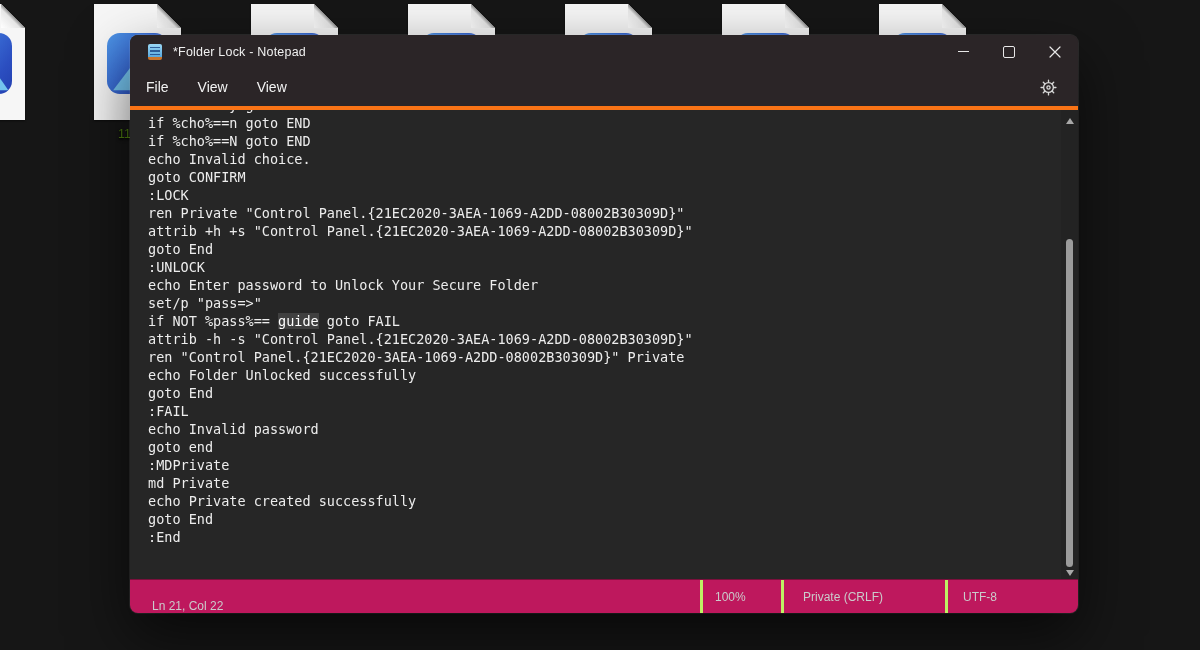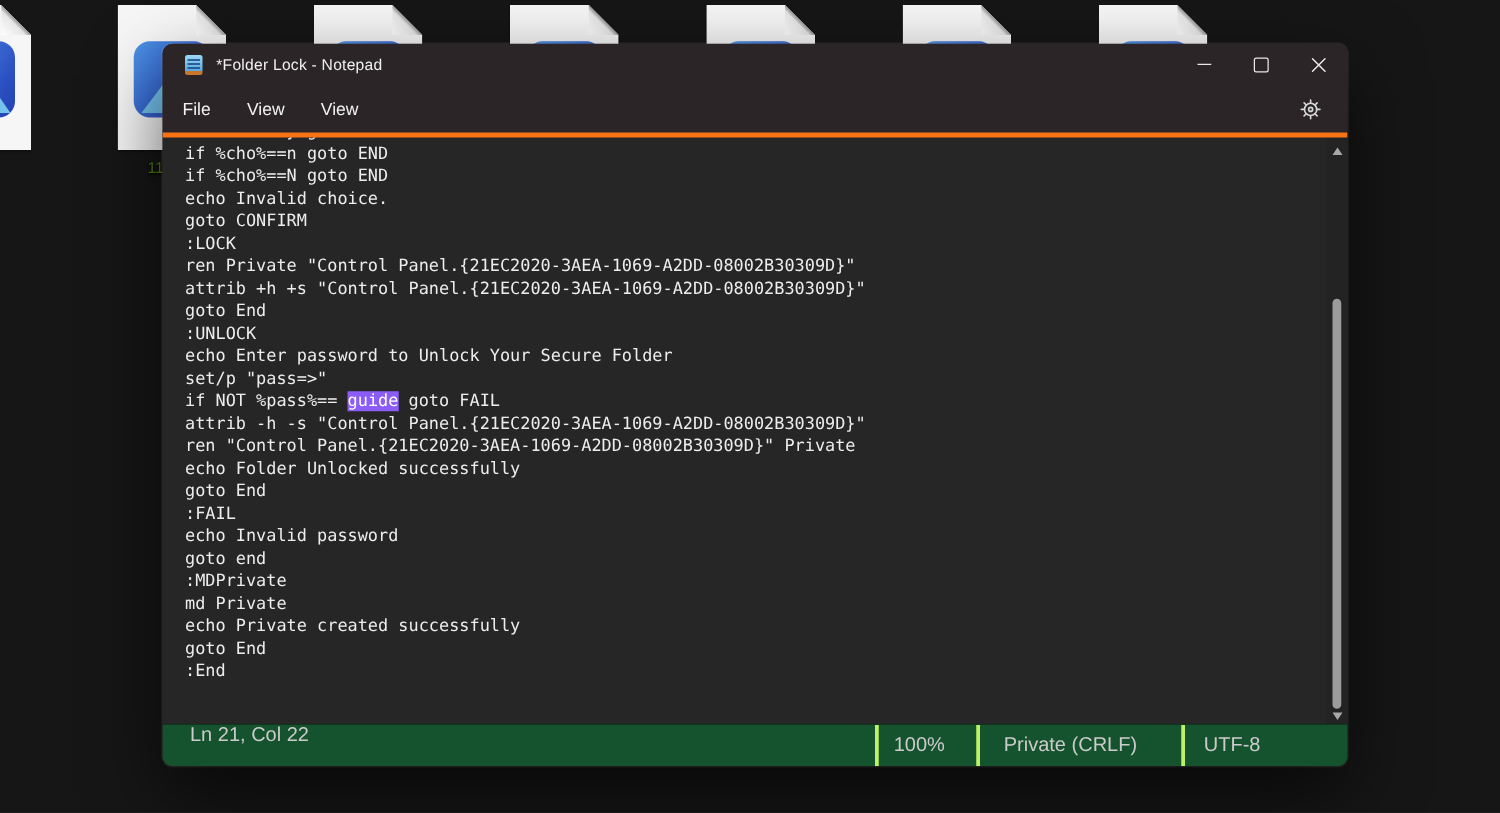--- a/index.html
+++ b/index.html
@@ -43,32 +43,32 @@
   .menubar{height:38px;flex:0 0 38px;display:flex;align-items:center;background:#2b2527;padding-left:5px;justify-content:center;}
   .menu-item{font-size:14px;color:#f2f2f2;padding:5px 11px;margin-right:7px;border-radius:5px;}
   .gear-btn{margin-left:auto;margin-right:15px;display:flex;align-items:center;justify-content:center;width:30px;height:28px;border-radius:5px;}
 
   
   .editor{position:relative;flex:1;background:#262626;overflow:hidden;border-top:4px solid #f97316;}
   .code{position:absolute;left:18px;top:-14px;right:20px;
         font-family:"DejaVu Sans Mono","Liberation Mono",monospace;
         font-size:13.5px;line-height:18px;color:#ededed;}
   .code-line{white-space:pre;height:18px;}
-  .sel{background:#8b5cf6;color:#ffffff;}
+  .sel{background:#404040;color:#ffffff;}
 
   .scrollbar{position:absolute;top:0;right:0;width:17px;height:100%;background:rgba(0,0,0,.06);}
   .sb-up{position:absolute;top:8px;left:50%;transform:translateX(-50%);width:0;height:0;
          border-left:4.5px solid transparent;border-right:4.5px solid transparent;border-bottom:6px solid #a8a8a8;}
   .sb-down{position:absolute;top:460px;left:50%;transform:translateX(-50%);width:0;height:0;
          border-left:4.5px solid transparent;border-right:4.5px solid transparent;border-top:6px solid #a8a8a8;}
   .sb-thumb{position:absolute;top:129px;left:5px;width:7px;height:328px;border-radius:4px;background:#9b9b9b;}
 
   
-  .statusbar{height:33px;flex:0 0 33px;display:flex;align-items:flex-start;background:#14532d;
-             font-size:16px;color:#cbcbcb;border-top:1px solid rgba(0,0,0,.35);}
+  .statusbar{height:33px;flex:0 0 33px;display:flex;align-items:flex-end;background:#be185d;
+             font-size:12px;color:#cbcbcb;border-top:1px solid rgba(0,0,0,.35);}
   .status-left{margin-left:22px;}
   .status-right{margin-left:auto;display:flex;align-self:stretch;}
   .status-seg{display:flex;align-items:center;border-left:3px solid #bef264;box-sizing:border-box;}
   .seg-zoom{width:81px;padding-left:12px;}
   .seg-eol{width:164px;padding-left:19px;}
   .seg-enc{width:133px;padding-left:15px;}
 </style>
 </head>
 <body>
 

